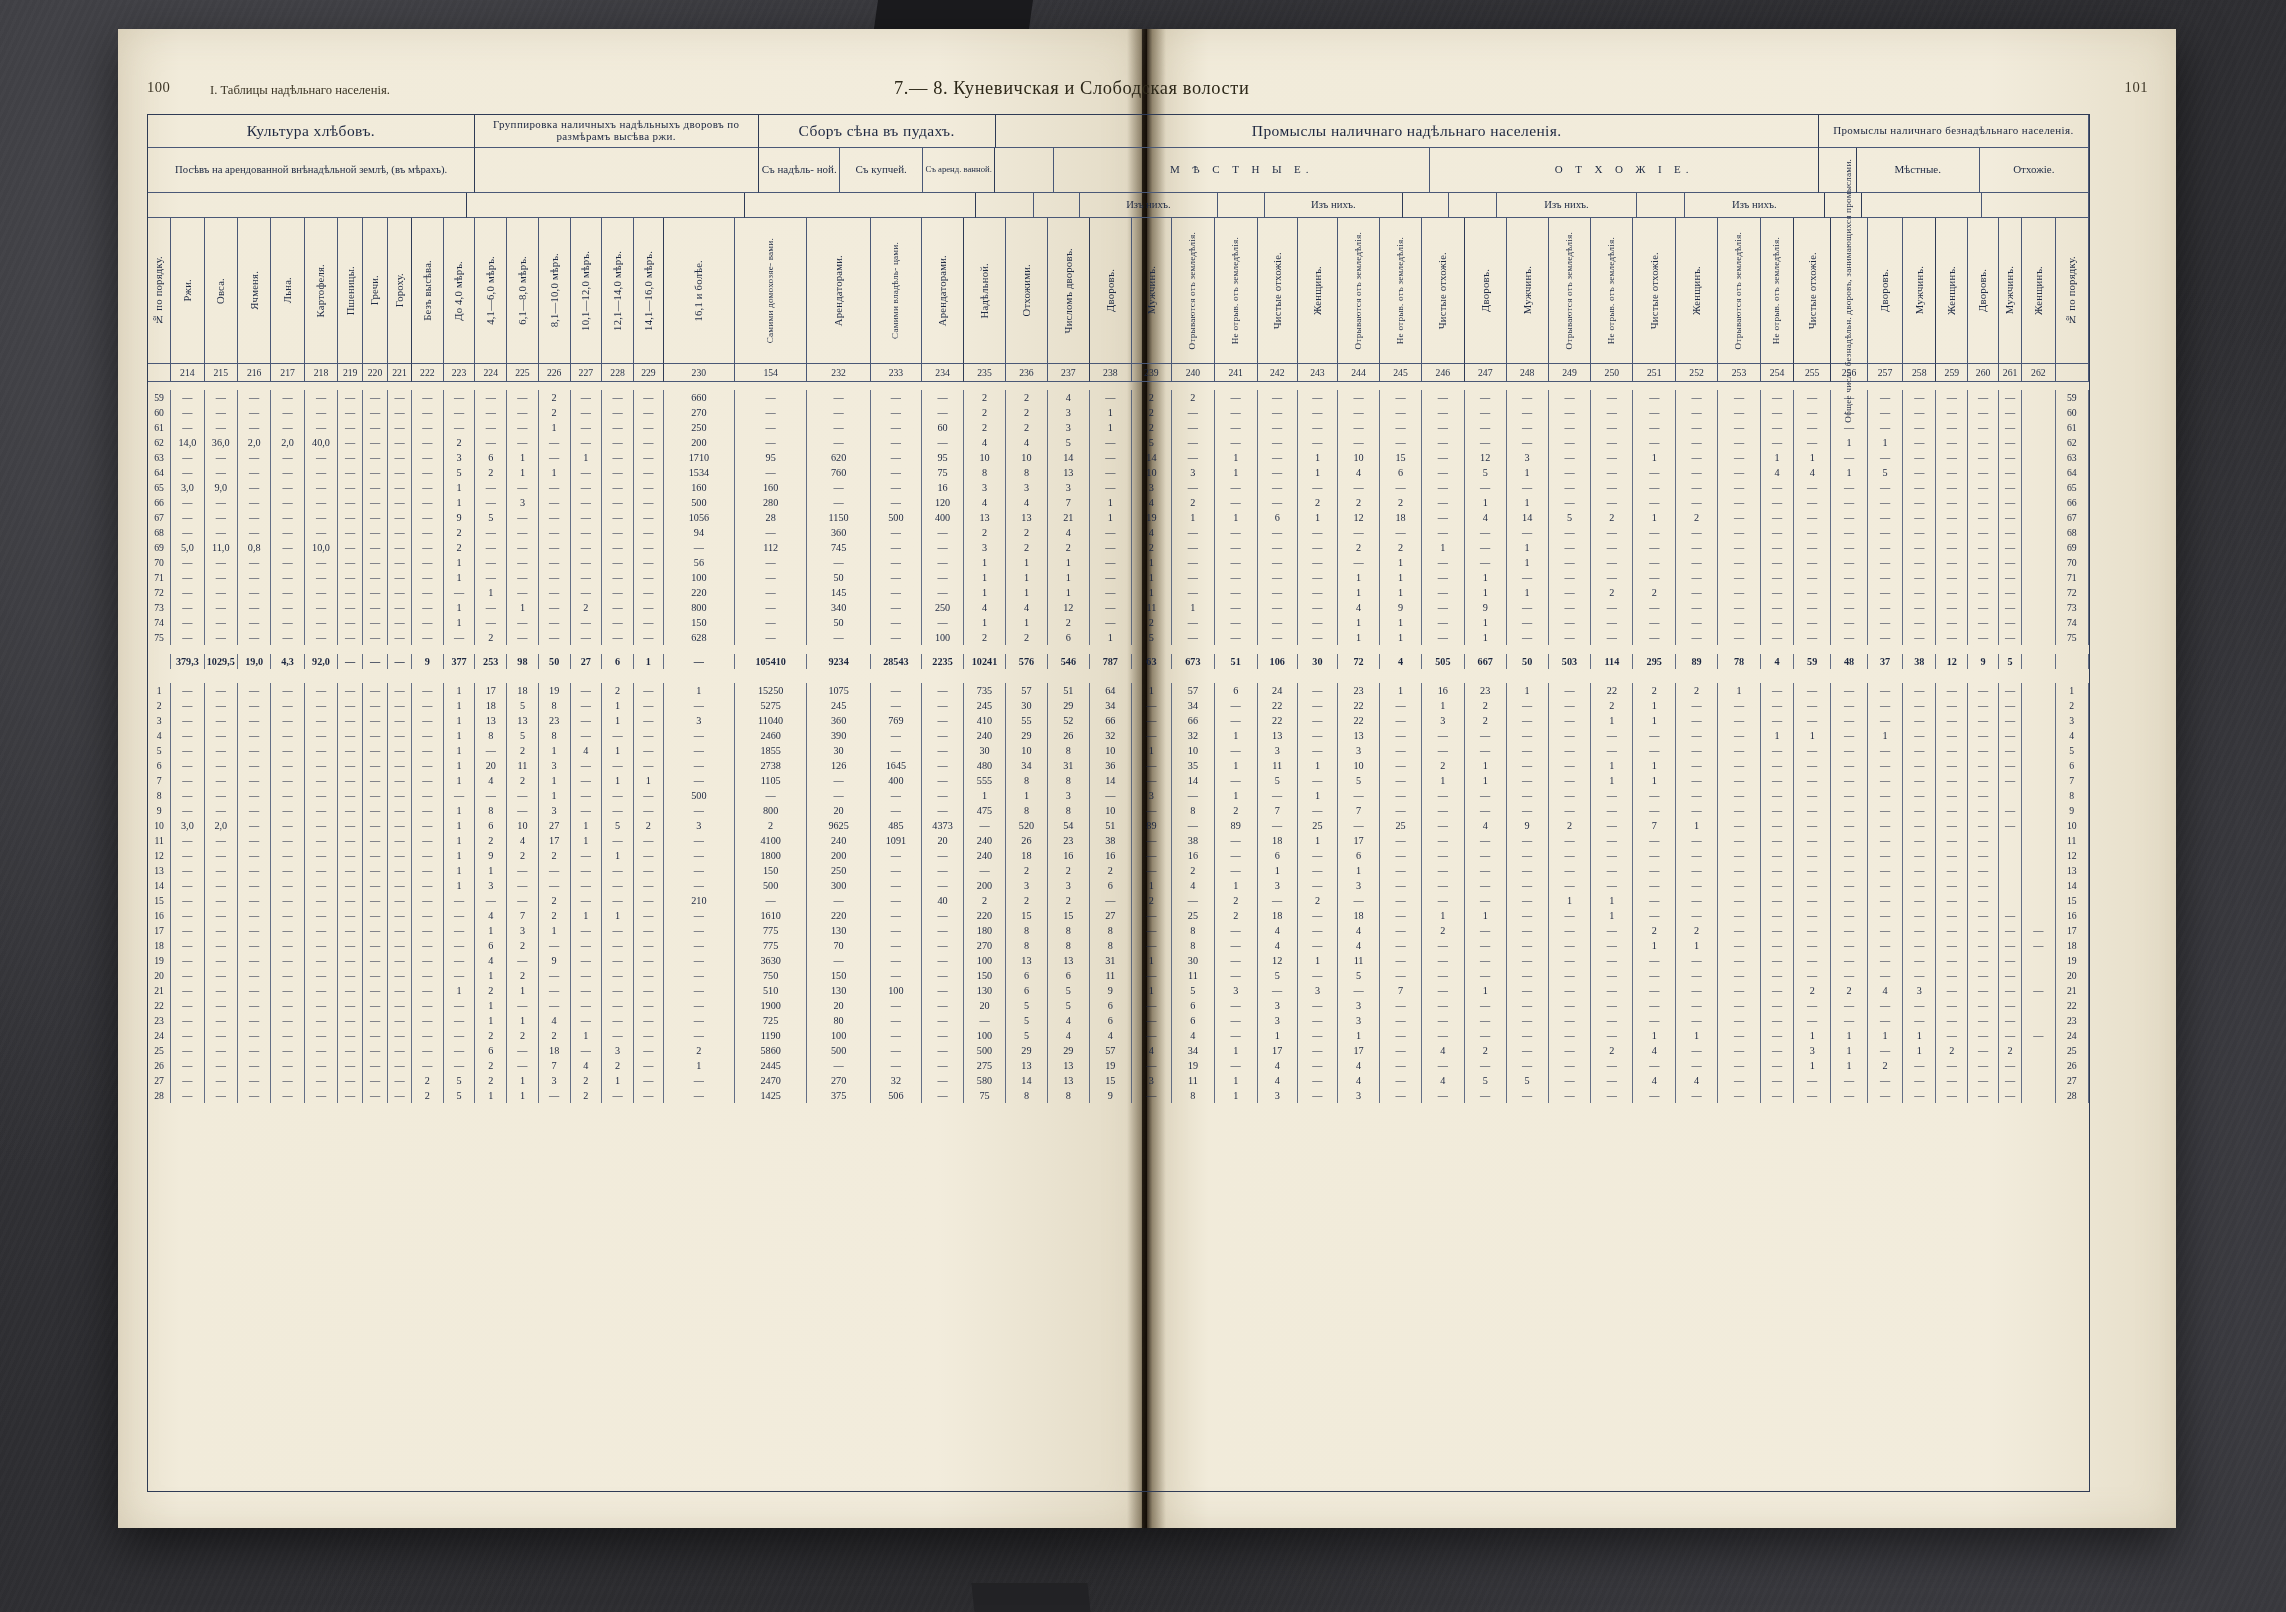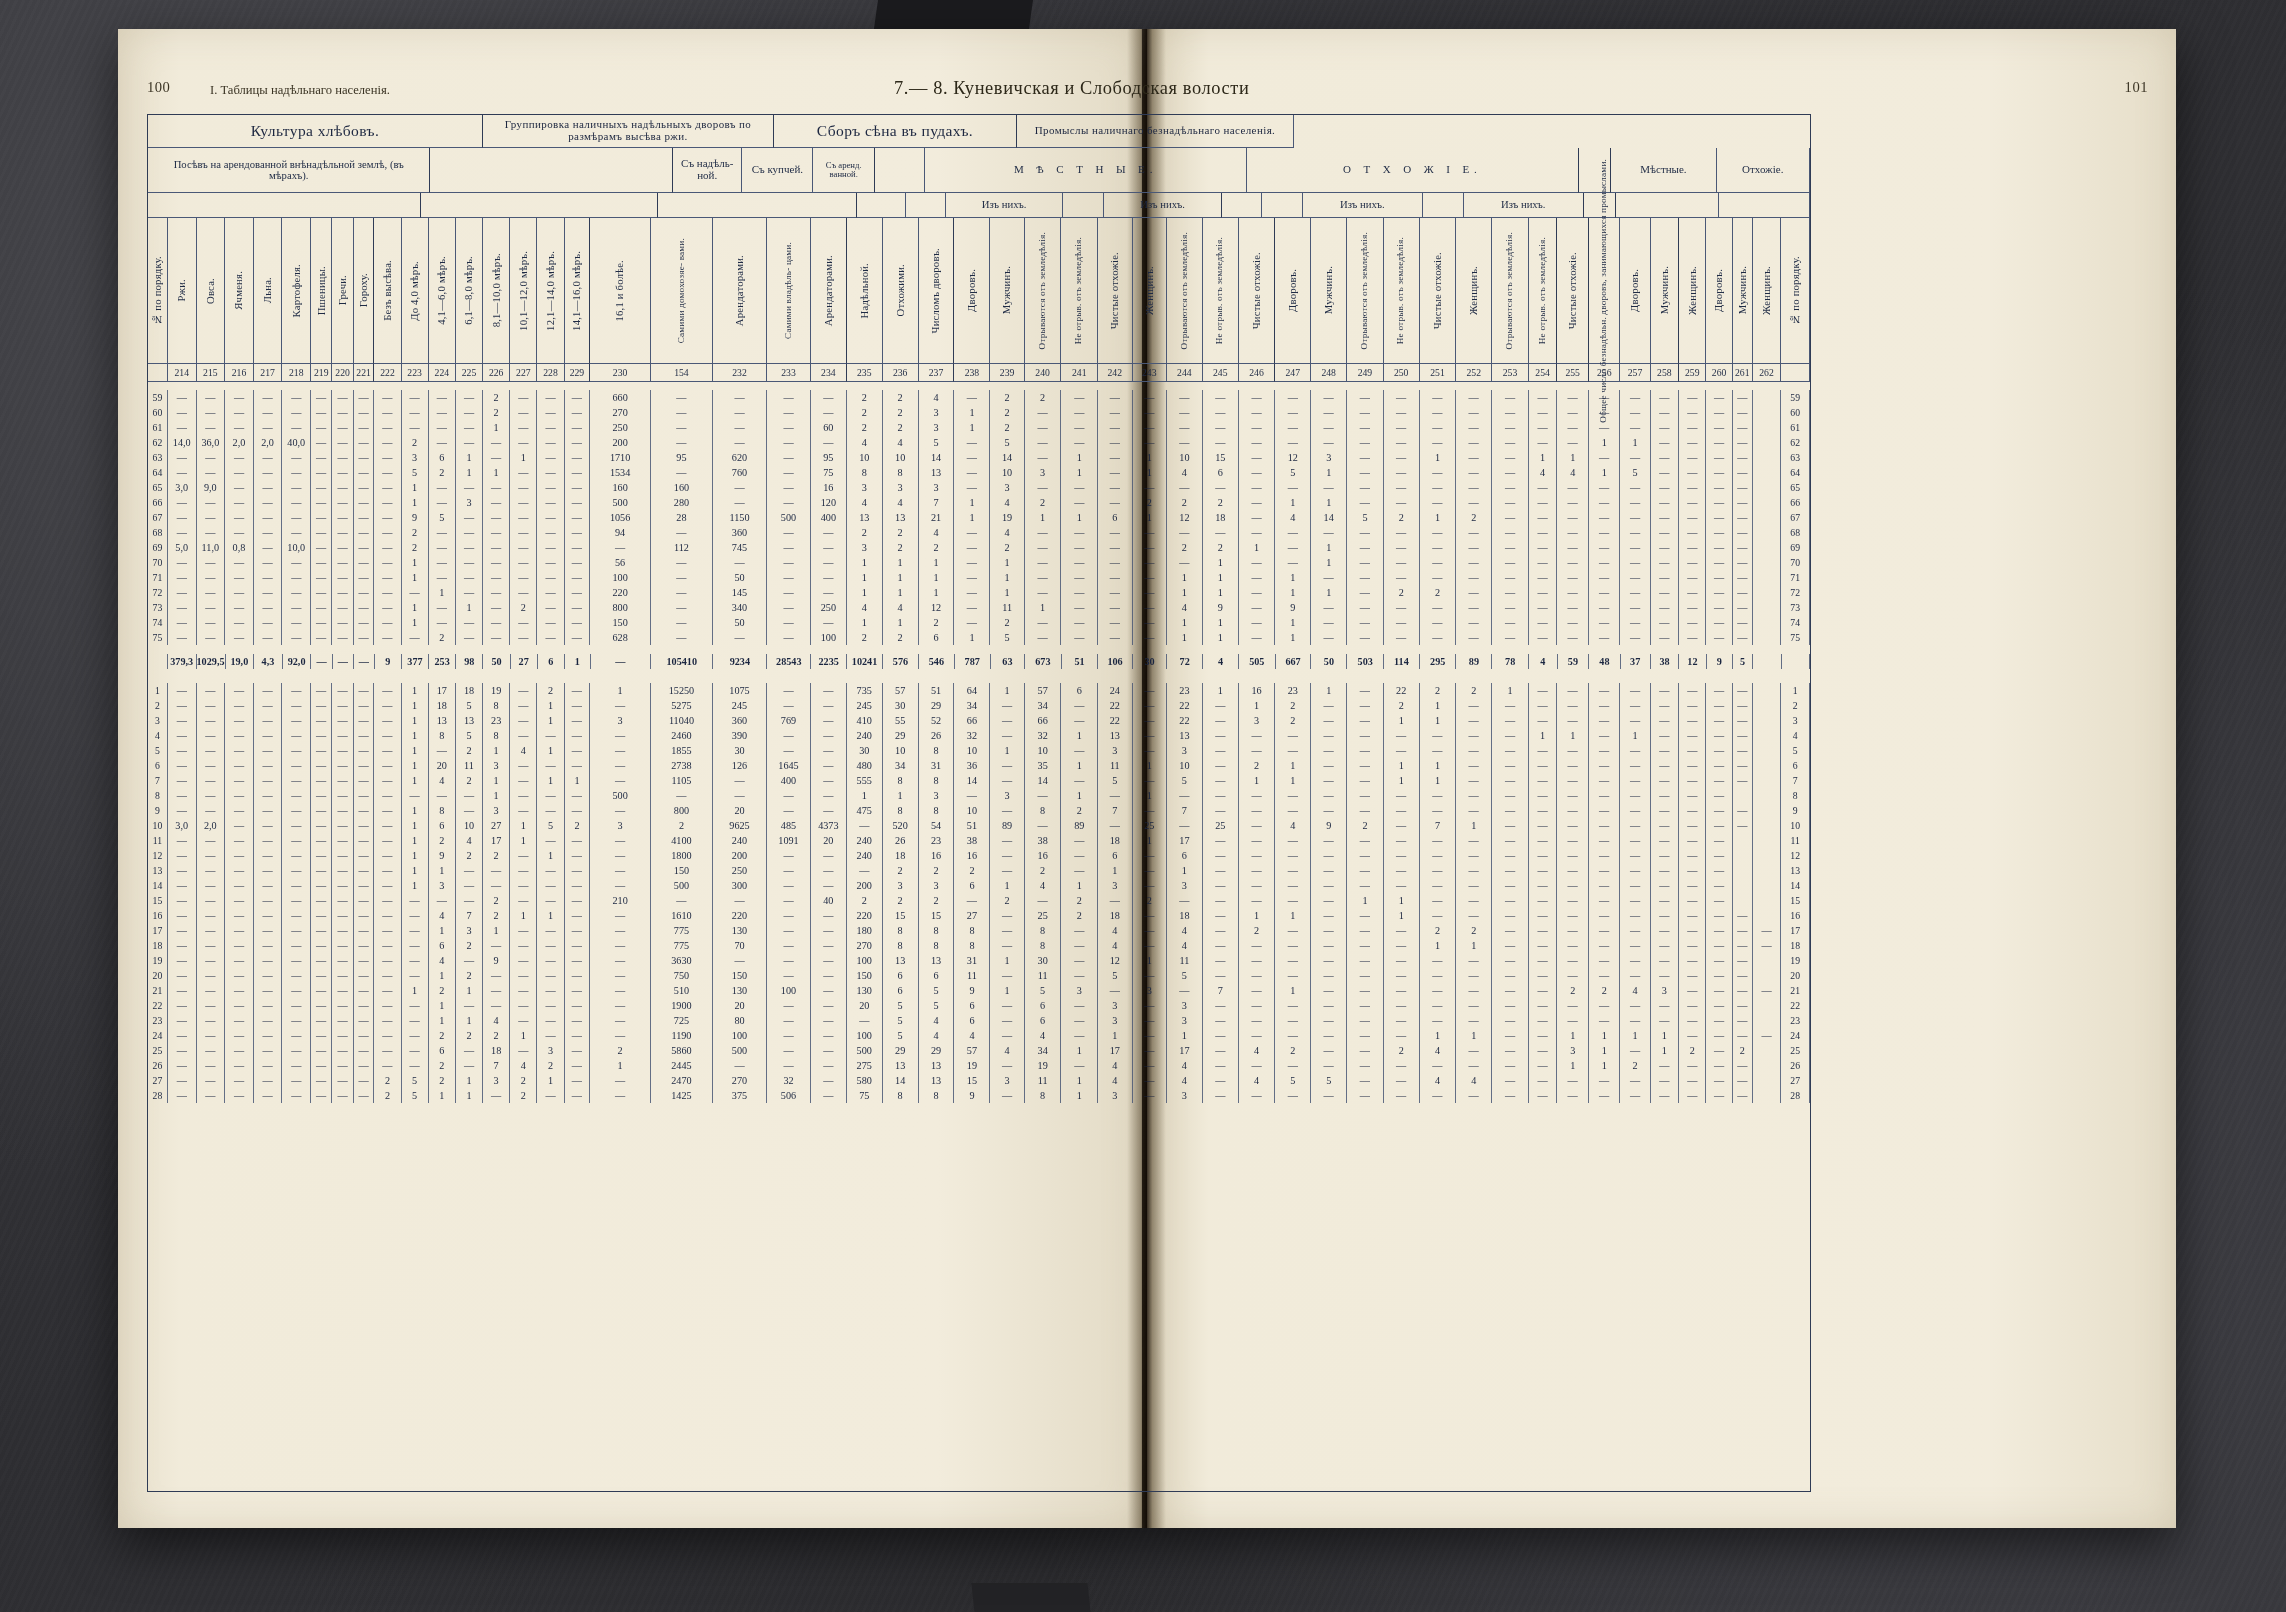--- a/index.html
+++ b/index.html
@@ -33,21 +33,21 @@
      transform:skewX(-8deg);}
   .shadow-bottom{position:absolute;left:975px;bottom:-39px;width:116px;height:68px;background:#232326;
      transform:skewX(6deg);}
 
   
   .pg-num{position:absolute;font-size:14.6px;color:#3a3323;letter-spacing:0.5px;}
   .hdr-text{position:absolute;font-size:12.6px;color:#3a3323;}
   .center-title{position:absolute;font-size:18.4px;color:#2d2819;letter-spacing:0.6px;}
 
   
-  .tbl{position:absolute;left:29px;top:85px;width:1664px;height:1378px;
+  .tbl{position:absolute;left:29px;top:85px;width:1943px;height:1378px;
        border:1.6px solid #2f3b55;box-sizing:border-box;}
   .tbl *{box-sizing:border-box;}
   .row{display:flex;width:100%;}
   .cellbox{border-right:1px solid #4a5876;font-size:10.7px;color:#1e2a44;
      display:flex;align-items:center;justify-content:center;text-align:center;line-height:1.05;}
   .bb{border-bottom:1px solid #4a5876;}
   .thick{border-right:1.6px solid #2f3b55;}
 
   
   .band1{height:33px;}
@@ -88,20 +88,21 @@
   <div class="hdr-text" style="left:92px;top:54px;">I. Таблицы надѣльнаго населенія.</div>
   <div class="center-title" style="left:776px;top:49px;">7.— 8. Куневичская и Слободская волости</div>
   <div class="pg-num" style="right:27px;top:50px;">101</div>
 
   <div class="tbl">
 
     <div class="row band1">
       <div class="cellbox bb thick" style="width:335px;">Культура хлѣбовъ.</div>
       <div class="cellbox bb thick" style="width:291px;font-size:11px;">Группировка наличныхъ надѣльныхъ дворовъ по размѣрамъ высѣва ржи.</div>
       <div class="cellbox bb thick" style="width:243px;">Сборъ сѣна въ пудахъ.</div>
+      <div class="cellbox bb thick" style="width:844px;">Промыслы наличнаго надѣльнаго населенія.</div>
       <div class="cellbox bb" style="width:277px;font-size:11px;">Промыслы наличнаго безнадѣльнаго населенія.</div>
     </div>
 
     <div class="row band2">
       <div class="cellbox bb thick" style="width:335px;font-size:10.7px;padding:0 9.7px;">Посѣвъ на арендованной внѣнадѣльной землѣ, (въ мѣрахъ).</div>
       <div class="cellbox bb thick" style="width:291px;"></div>
       <div class="cellbox bb" style="width:83px;">Съ надѣль- ной.</div>
       <div class="cellbox bb" style="width:85px;">Съ купчей.</div>
       <div class="cellbox bb thick" style="width:74px;font-size:8.7px;">Съ аренд. ванной.</div>
       <div class="cellbox bb" style="width:60px;"></div>

